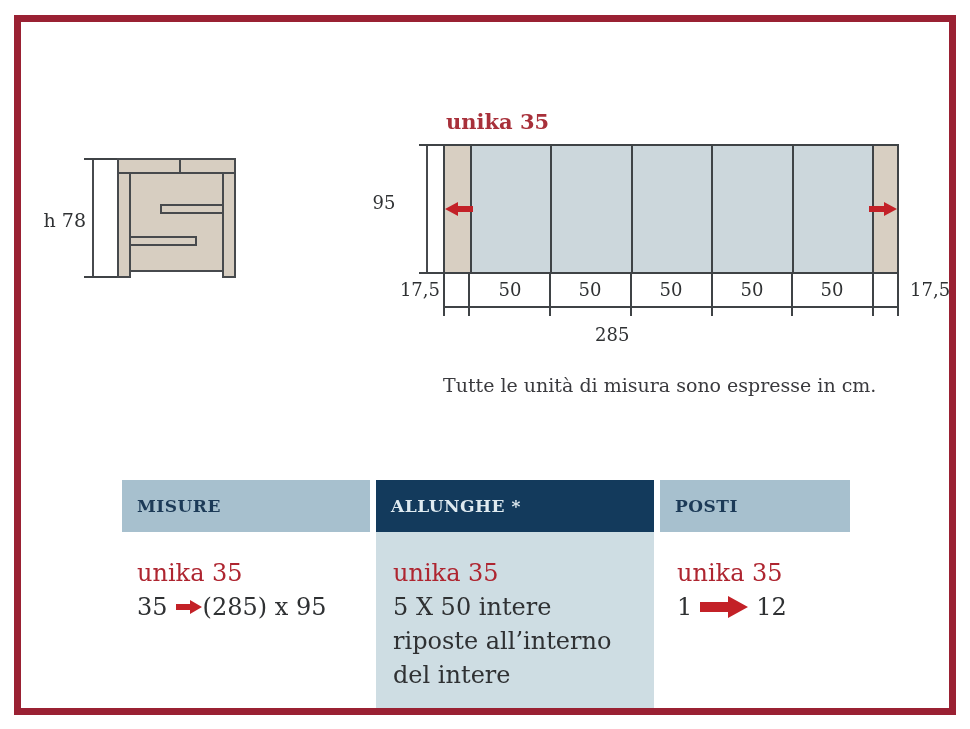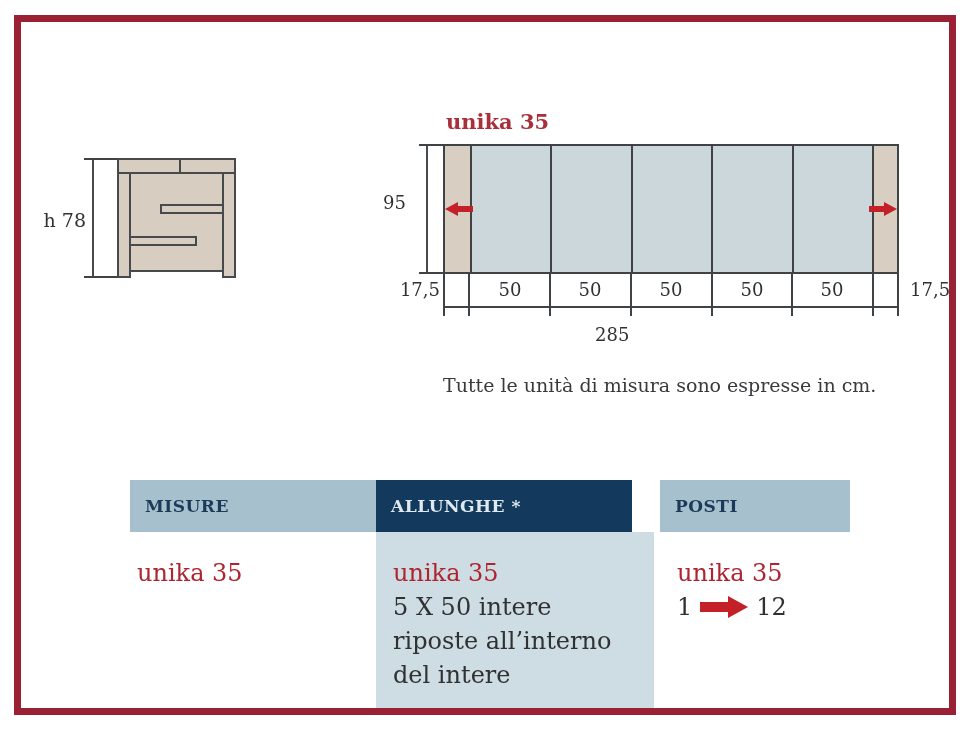--- a/index.html
+++ b/index.html
@@ -61,21 +61,21 @@
     <div class="abs wood" style="left:160px;top:204px;width:64px;height:10px;"></div>
     <div class="abs wood" style="left:129px;top:236px;width:68px;height:10px;"></div>
   </div>
 
   <div>
     <span class="abs tv-title">unika 35</span>
 
     <div class="abs line" style="left:426px;top:144px;width:2px;height:130px;"></div>
     <div class="abs tick-h" style="left:419px;top:144px;width:27px;"></div>
     <div class="abs tick-h" style="left:419px;top:272px;width:27px;"></div>
-    <span class="abs dim-text" style="left:383px;top:192px;width:32px;text-align:left;">95</span>
+    <span class="abs dim-text" style="left:368px;top:192px;width:32px;text-align:center;">95</span>
 
     <div class="abs tv-rect">
       <div class="tv-seg tv-tan"></div>
       <div class="tv-seg tv-panel bl"></div>
       <div class="tv-seg tv-panel bl"></div>
       <div class="tv-seg tv-panel bl"></div>
       <div class="tv-seg tv-panel bl"></div>
       <div class="tv-seg tv-panel bl"></div>
       <div class="tv-seg tv-tan bl"></div>
     </div>
@@ -105,28 +105,35 @@
     <span class="abs dim-text" style="left:910px;top:279px;width:48px;text-align:left;">17,5</span>
 
     <div class="abs tick-h" style="left:443px;top:306px;width:456px;"></div>
     <span class="abs dim-text" style="left:595px;top:324px;width:150px;">285</span>
   </div>
 
   <div class="abs note">Tutte le unità di misura sono espresse in cm.</div>
 
   <div>
 
-    <div class="abs th th-light" style="left:122px;top:480px;width:248px;margin-left:8px;">MISURE</div>
-    <div class="abs th th-dark" style="left:376px;top:480px;width:256px;">ALLUNGHE *</div>
+    <div class="abs th th-light" style="left:122px;top:480px;width:248px;">MISURE</div>
+    <div class="abs th th-dark" style="left:376px;top:480px;width:278px;">ALLUNGHE *</div>
     <div class="abs th th-light" style="left:660px;top:480px;width:190px;">POSTI</div>
 
     <div class="abs cell-bg" style="left:376px;top:532px;width:278px;height:176px;"></div>
 
     <div class="abs" style="left:137px;top:556px;width:230px;">
       <div class="prod">unika 35</div>
+      <div class="val valrow">
+        <span>35</span>
+        <svg style="margin:0 1px 0 8px;" width="26" height="14" viewBox="0 0 26 14">
+          <polygon points="26,7 14,0 14,4 0,4 0,10 14,10 14,14" fill="#c32127"></polygon>
+        </svg>
+        <span>(285) x 95</span>
+      </div>
     </div>
 
     <div class="abs" style="left:393px;top:556px;width:250px;">
       <div class="prod">unika 35</div>
       <div class="val">5 X 50 intere</div>
       <div class="val">riposte all’interno</div>
       <div class="val">del intere</div>
     </div>
 
     <div class="abs" style="left:677px;top:556px;width:170px;">

